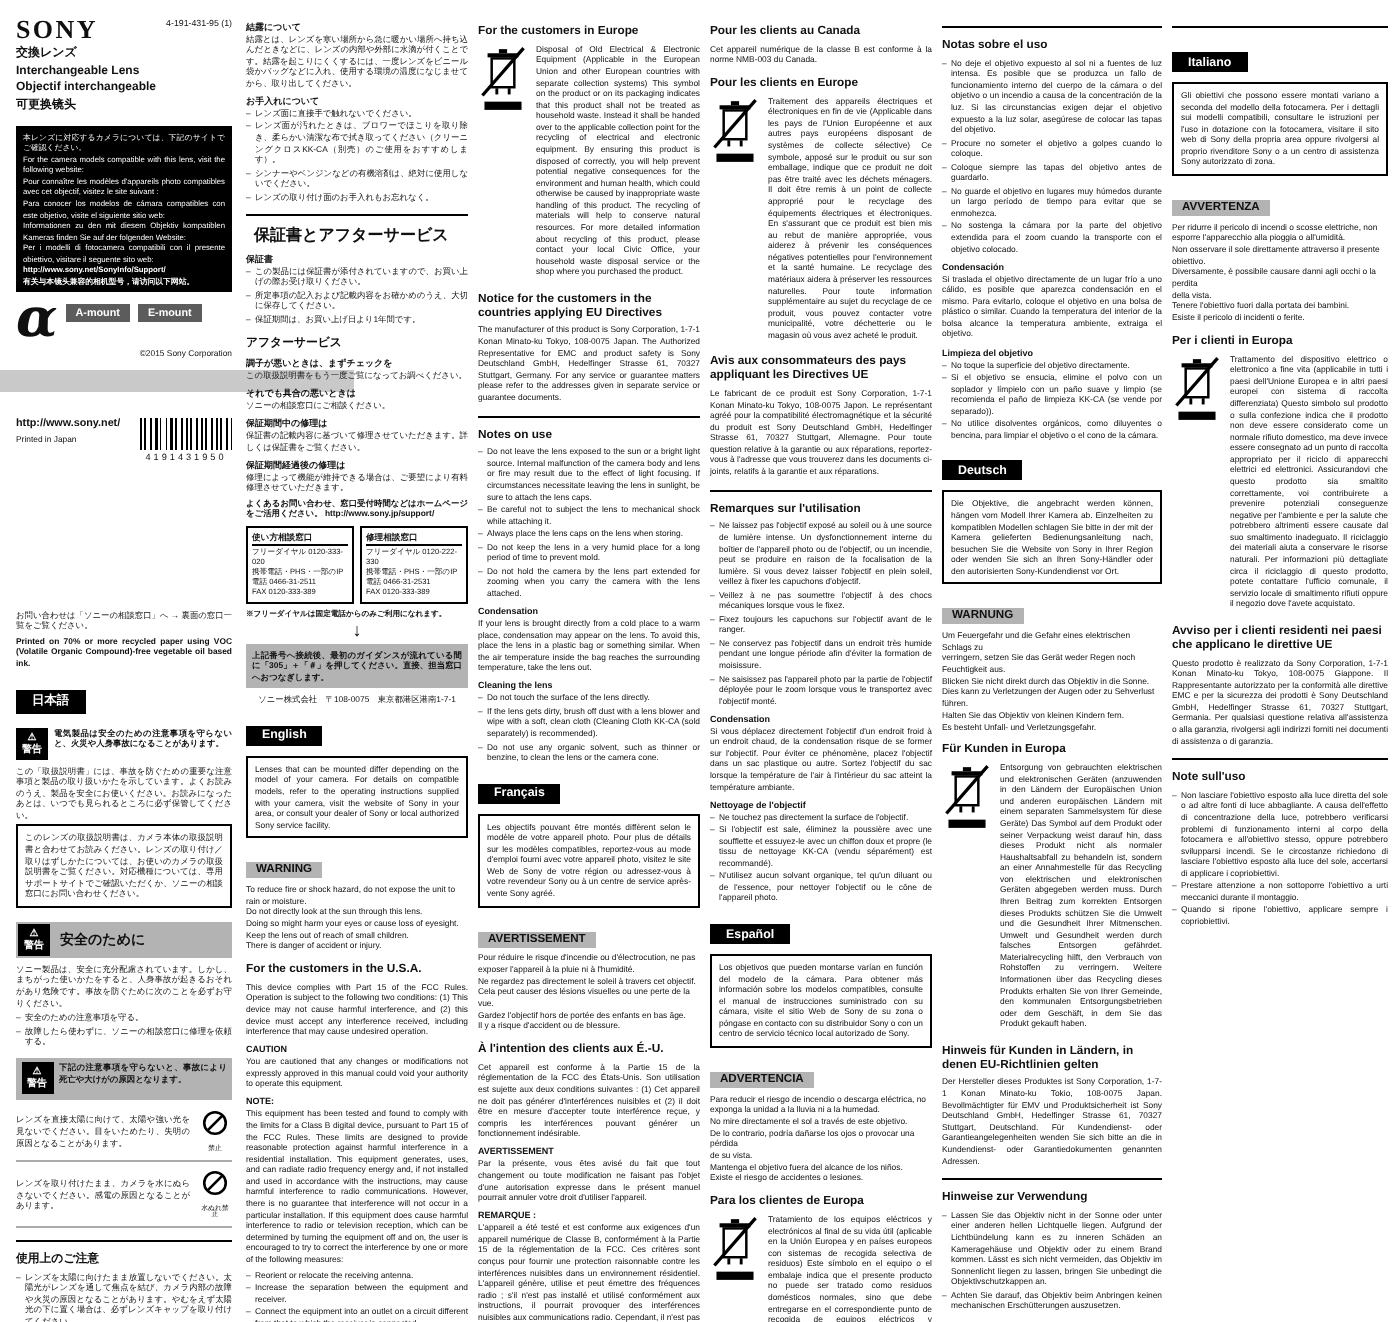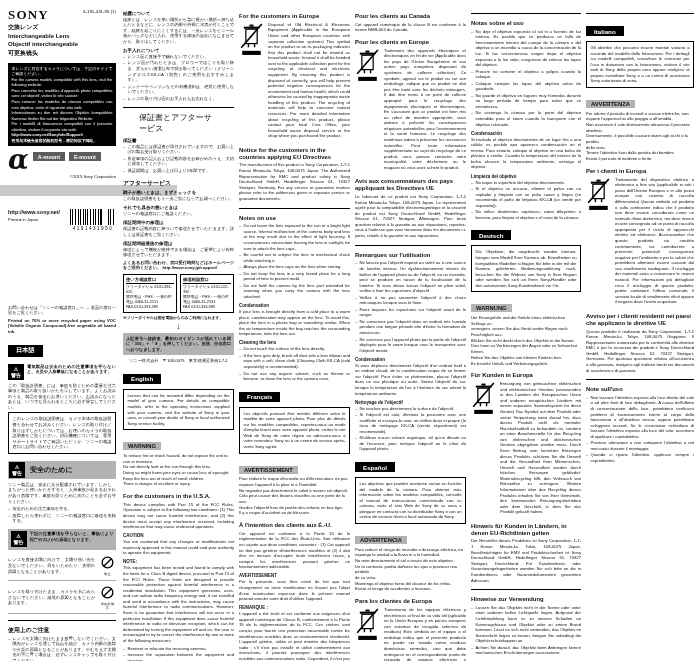--- a/index.html
+++ b/index.html
@@ -26,21 +26,21 @@
   .copyright{text-align:right;font-size:4.2px;margin-top:3px;}
   .graybar{height:11px;background:#c9c9c9;margin:6px 0 13px -8px;width:177px;}
   .bc-row{display:flex;justify-content:space-between;align-items:flex-start;}
   .weburl{font-weight:700;font-size:5.4px;}
   .printed{font-size:4.2px;margin-top:2.5px;}
   .barcode{width:46px;height:16px;background:repeating-linear-gradient(90deg,#000 0 1.2px,#fff 1.2px 2.2px,#000 2.2px 3.1px,#fff 3.1px 5.2px,#000 5.2px 6.1px,#fff 6.1px 7.6px);}
   .bc-digits{font-size:4.6px;letter-spacing:1.5px;text-align:center;margin-top:1px;}
 
   .badge{display:inline-block;background:#000;color:#fff;font-weight:700;font-size:6.2px;padding:1.5px 8px;margin:8px 0 3px;}
   .warnhead{display:inline-block;background:#b3b3b3;font-weight:700;font-size:5.8px;padding:1px 5px;margin:5px 0 2.5px;}
-  .h1{font-size:8px;font-weight:400;margin:4px 16px 3px;}
+  .h1{font-size:8px;font-weight:700;margin:4px 4px 3px;}
   .h2{font-size:5.9px;font-weight:700;margin:6px 0 2px;line-height:1.15;}
   .h3{font-size:4.5px;font-weight:700;margin:3.5px 0 1px;}
   .p{font-size:4.2px;line-height:1.33;text-align:justify;margin:0 0 2px;}
   .p.b{font-weight:700;}
   .p.c{text-align:center;}
   .plines div{font-size:4.2px;line-height:1.36;}
   ul.bul{list-style:none;margin:0 0 2px;padding:0;}
   ul.bul li{font-size:4.2px;line-height:1.32;text-align:justify;position:relative;padding-left:4.5px;margin-bottom:1px;}
   ul.bul li::before{content:"\2013";position:absolute;left:0;}
   .box{border:0.8px solid #000;padding:3px 3.5px;margin:2px 0 4px;}

